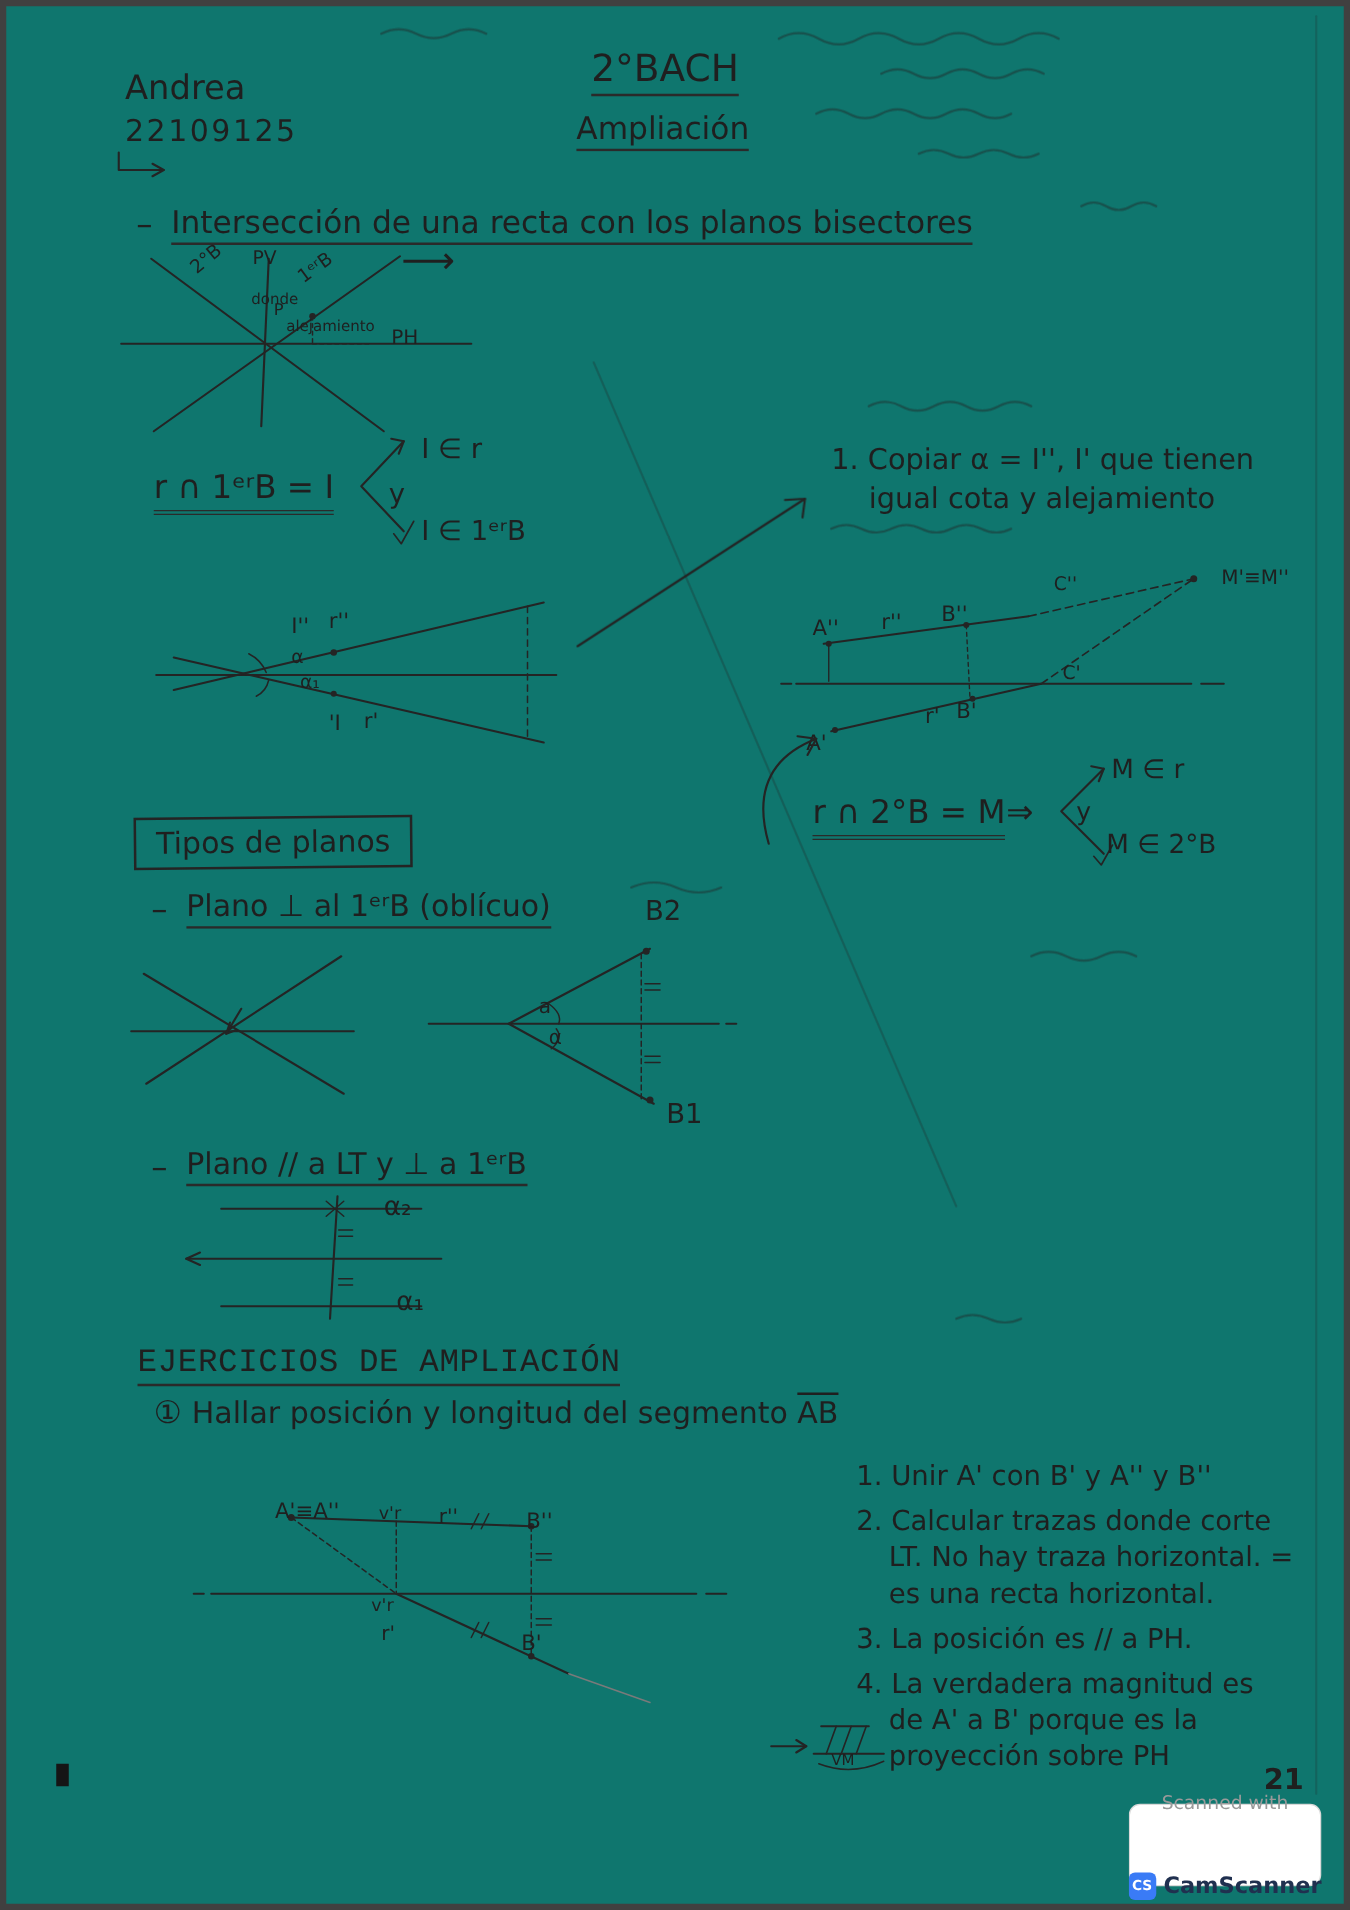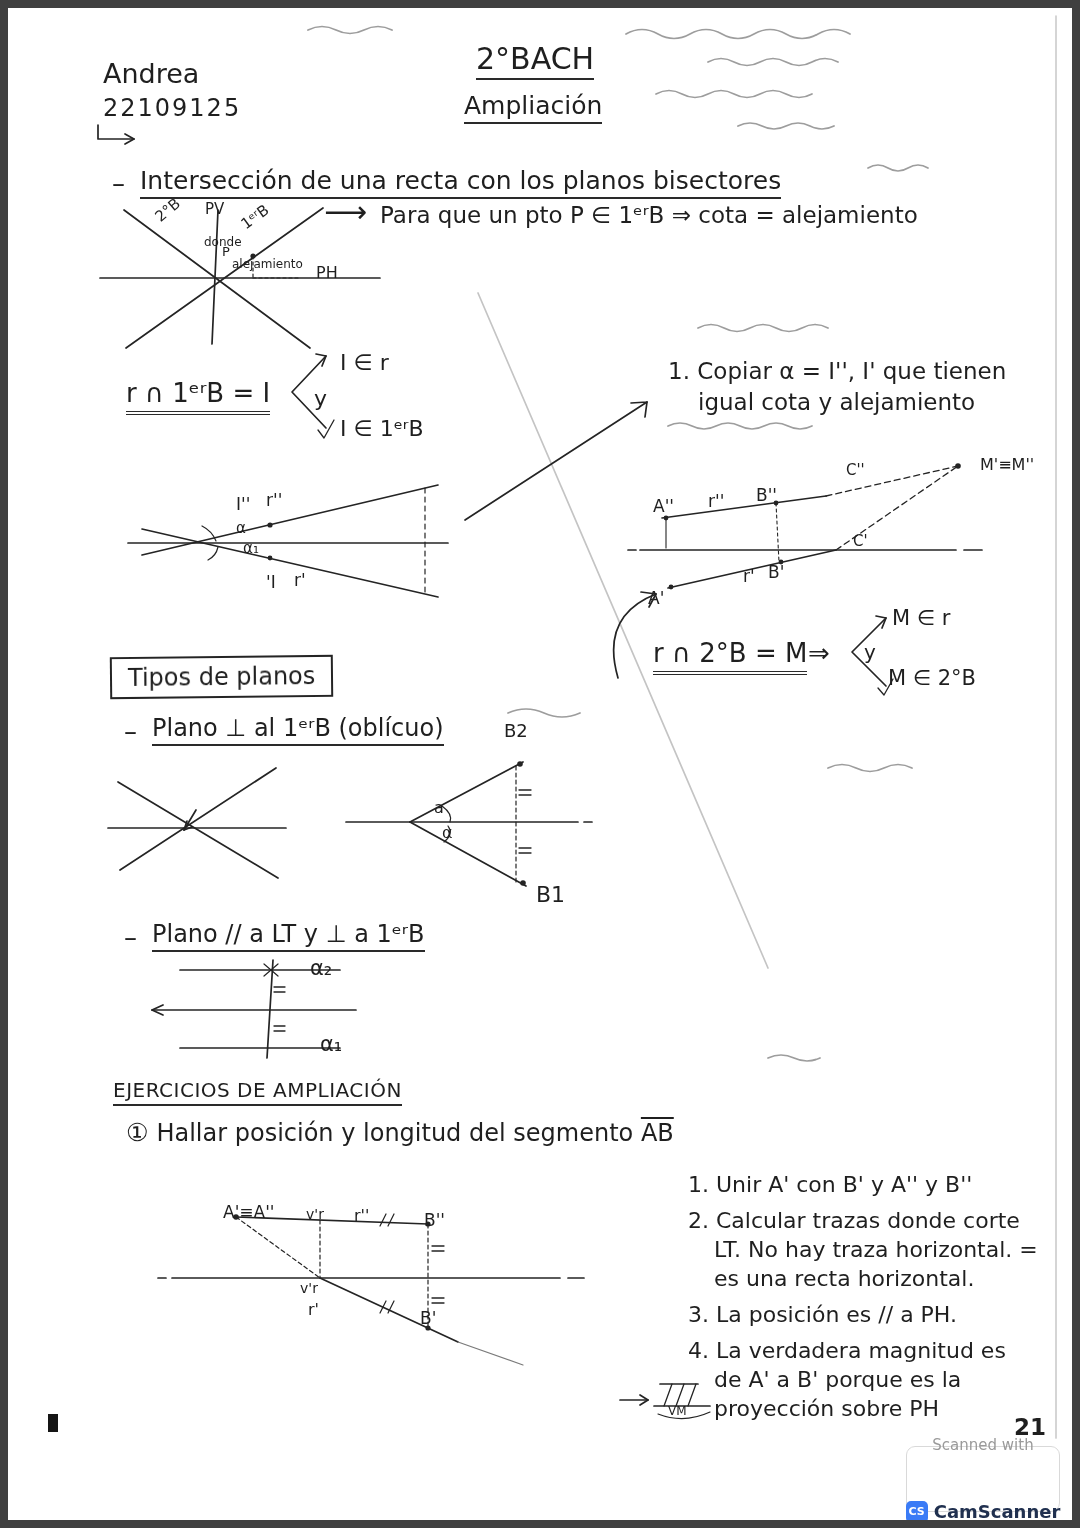--- a/index.html
+++ b/index.html
@@ -1,19 +1,19 @@
 <!DOCTYPE html>
 <html><head>
 <meta charset="utf-8">
 <style>
   * { margin:0; padding:0; box-sizing:border-box; }
   html,body { width:1080px; height:1528px; }
   body { background:#e9e9e9; font-family:"DejaVu Sans", sans-serif; }
-  .page { position:relative; width:1080px; height:1528px; background:#ffffff;
-          border:8px solid #404040; overflow:hidden; color:#1f1f1f; }
+  .page { position:relative; width:1080px; height:1528px; background:#0f766e;
+          border:5px solid #404040; overflow:hidden; color:#1f1f1f; }
   .t { position:absolute; white-space:nowrap; color:#1f1f1f; }
   .u  { border-bottom:2px solid #2a2a2a; padding-bottom:2px; }
   .uu { border-bottom:4px double #2a2a2a; padding-bottom:3px; }
   svg.d { position:absolute; overflow:visible; }
   svg.d path, svg.d line, svg.d polyline {
       stroke:#242424; stroke-width:1.7; fill:none;
       stroke-linecap:round; stroke-linejoin:round; }
   svg.d circle { fill:#242424; stroke:none; }
   .box { position:absolute; border:2px solid #242424; padding:5px 16px; background:transparent; }
   .steps { position:absolute; width:352px; font-size:22px; line-height:1.32; }
@@ -69,21 +69,20 @@
   </svg>
   <div class="t" style="left:146px;top:193px;font-size:15px;transform:rotate(-40deg);">2°B</div>
   <div class="t" style="left:197px;top:192px;font-size:15px;">PV</div>
   <div class="t" style="left:232px;top:200px;font-size:15px;transform:rotate(-36deg);">1ᵉʳB</div>
   <div class="t" style="left:196px;top:227px;font-size:12px;">donde</div>
   <div class="t" style="left:214px;top:236px;font-size:13px;">P</div>
   <div class="t" style="left:224px;top:249px;font-size:12px;text-align:center;">alejamiento</div>
   <div class="t" style="left:308px;top:255px;font-size:16px;">PH</div>
 
   <div class="t" style="left:316px;top:186px;font-size:30px;">⟶</div>
-  <div class="t" style="left:372px;top:194px;font-size:23px;">Para que un pto P ∈ 1ᵉʳB ⇒ cota = alejamiento</div>
 
   <div class="t uu" style="left:118px;top:370px;font-size:26px;">r ∩ 1ᵉʳB = I</div>
   <svg class="d" style="left:268px;top:338px;" width="58" height="94" viewBox="0 0 58 94">
     <path d="M50,10 L16,46 L50,82"></path>
     <path d="M50,10 l-10,-2 M50,10 l-4,10"></path>
     <path d="M42,84 l6,8 10,-18" style="stroke-width:1.3"></path>
   </svg>
   <div class="t" style="left:332px;top:342px;font-size:22px;">I ∈ r</div>
   <div class="t" style="left:306px;top:378px;font-size:22px;">y</div>
   <div class="t" style="left:332px;top:408px;font-size:22px;">I ∈ 1ᵉʳB</div>
@@ -150,21 +149,21 @@
   <div class="t" style="left:884px;top:598px;font-size:21px;">M ∈ r</div>
   <div class="t" style="left:856px;top:632px;font-size:20px;">y</div>
   <div class="t" style="left:880px;top:658px;font-size:21px;">M ∈ 2°B</div>
 
   <div class="box" style="left:102px;top:648px;transform:rotate(-0.6deg);">
     <span class="t" style="position:static;font-size:24px;">Tipos de planos</span>
   </div>
 
   <div class="t" style="left:116px;top:708px;font-size:26px;">–</div>
   <div class="t u" style="left:144px;top:706px;font-size:24px;">Plano ⊥ al 1ᵉʳB (oblícuo)</div>
-  <div class="t" style="left:496px;top:712px;font-size:18px;">B2</div>
+  <div class="t" style="left:511px;top:712px;font-size:22px;">B2</div>
   <div class="t" style="left:528px;top:874px;font-size:22px;">B1</div>
 
   <svg class="d" style="left:92px;top:742px;" width="196" height="146" viewBox="0 0 196 146">
     <g style="stroke:#6b6b6b;stroke-width:1.2">
       <path d="M20,120 L176,18"></path>
       <path d="M18,32 L178,128"></path>
       <path d="M8,78 H186"></path>
       <path d="M96,60 L84,80"></path>
       <path d="M84,80 l3,-9 M84,80 l8,-3"></path>
     </g>
@@ -193,21 +192,21 @@
     <path d="M4,56 l11,-5 M4,56 l11,5"></path>
     <path d="M32,94 H192"></path>
     <path d="M125,6 L119,104"></path>
     <path d="M116,10 L130,22 M130,10 L116,22" style="stroke-width:1.2"></path>
     <path d="M126,33 H137 M126,38 H137" style="stroke-width:1.3"></path>
     <path d="M126,72 H137 M126,77 H137" style="stroke-width:1.3"></path>
   </svg>
   <div class="t" style="left:302px;top:948px;font-size:21px;">α₂</div>
   <div class="t" style="left:312px;top:1024px;font-size:21px;">α₁</div>
 
-  <div class="t u" style="left:105px;top:1070px;font-size:20px;letter-spacing:0.5px;">EJERCICIOS DE AMPLIACIÓN</div>
+  <div class="t u" style="left:105px;top:1070px;font-size:26px;letter-spacing:0.5px;font-family:Liberation Mono, monospace;">EJERCICIOS DE AMPLIACIÓN</div>
 
   <div class="t" style="left:118px;top:1110px;font-size:24px;">
     <span style="font-size:25px;margin-right:8px;">①</span><span>Hallar posición y longitud del segmento</span>
     <span class="ov">AB</span>
   </div>
 
   <svg class="d" style="left:150px;top:1182px;" width="430" height="178" viewBox="0 0 430 178">
     <path d="M0,88 H8 M14,88 H402 M410,88 H426"></path>
     <circle cx="78" cy="27" r="2.8"></circle>
     <path d="M78,27 L270,34"></path>

